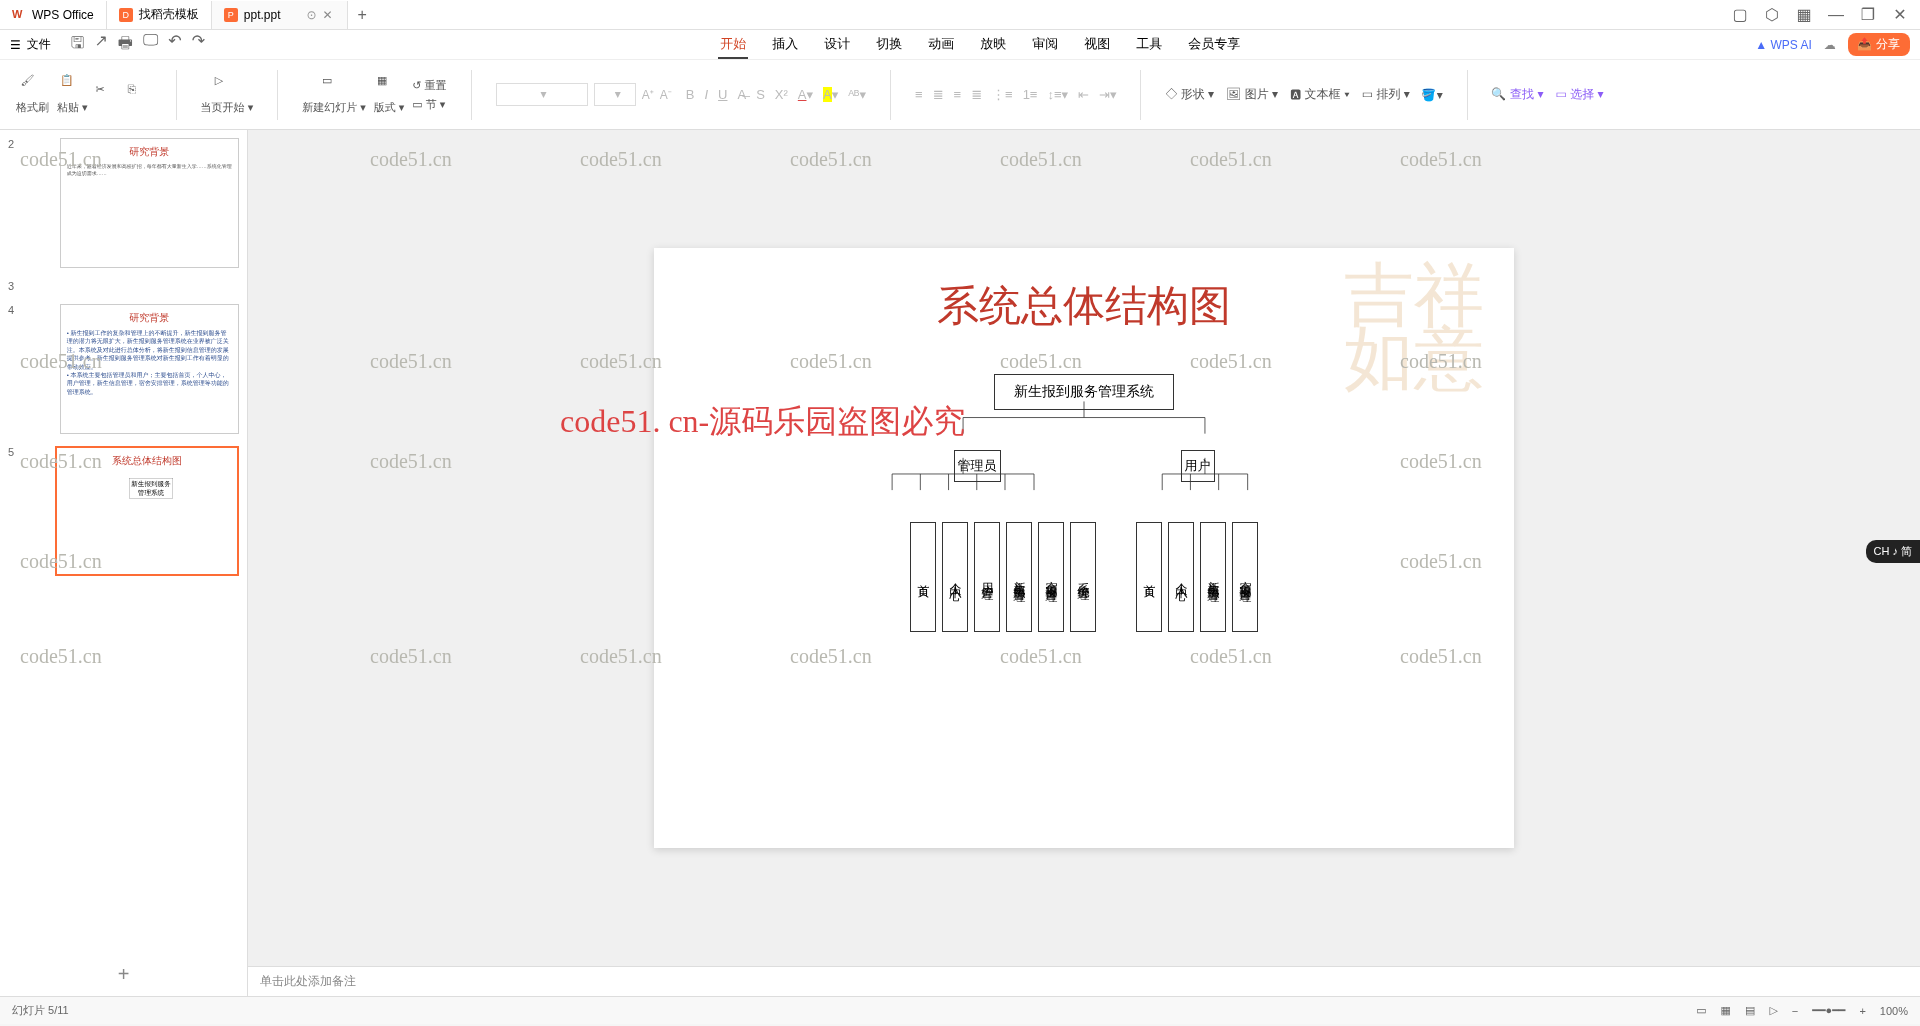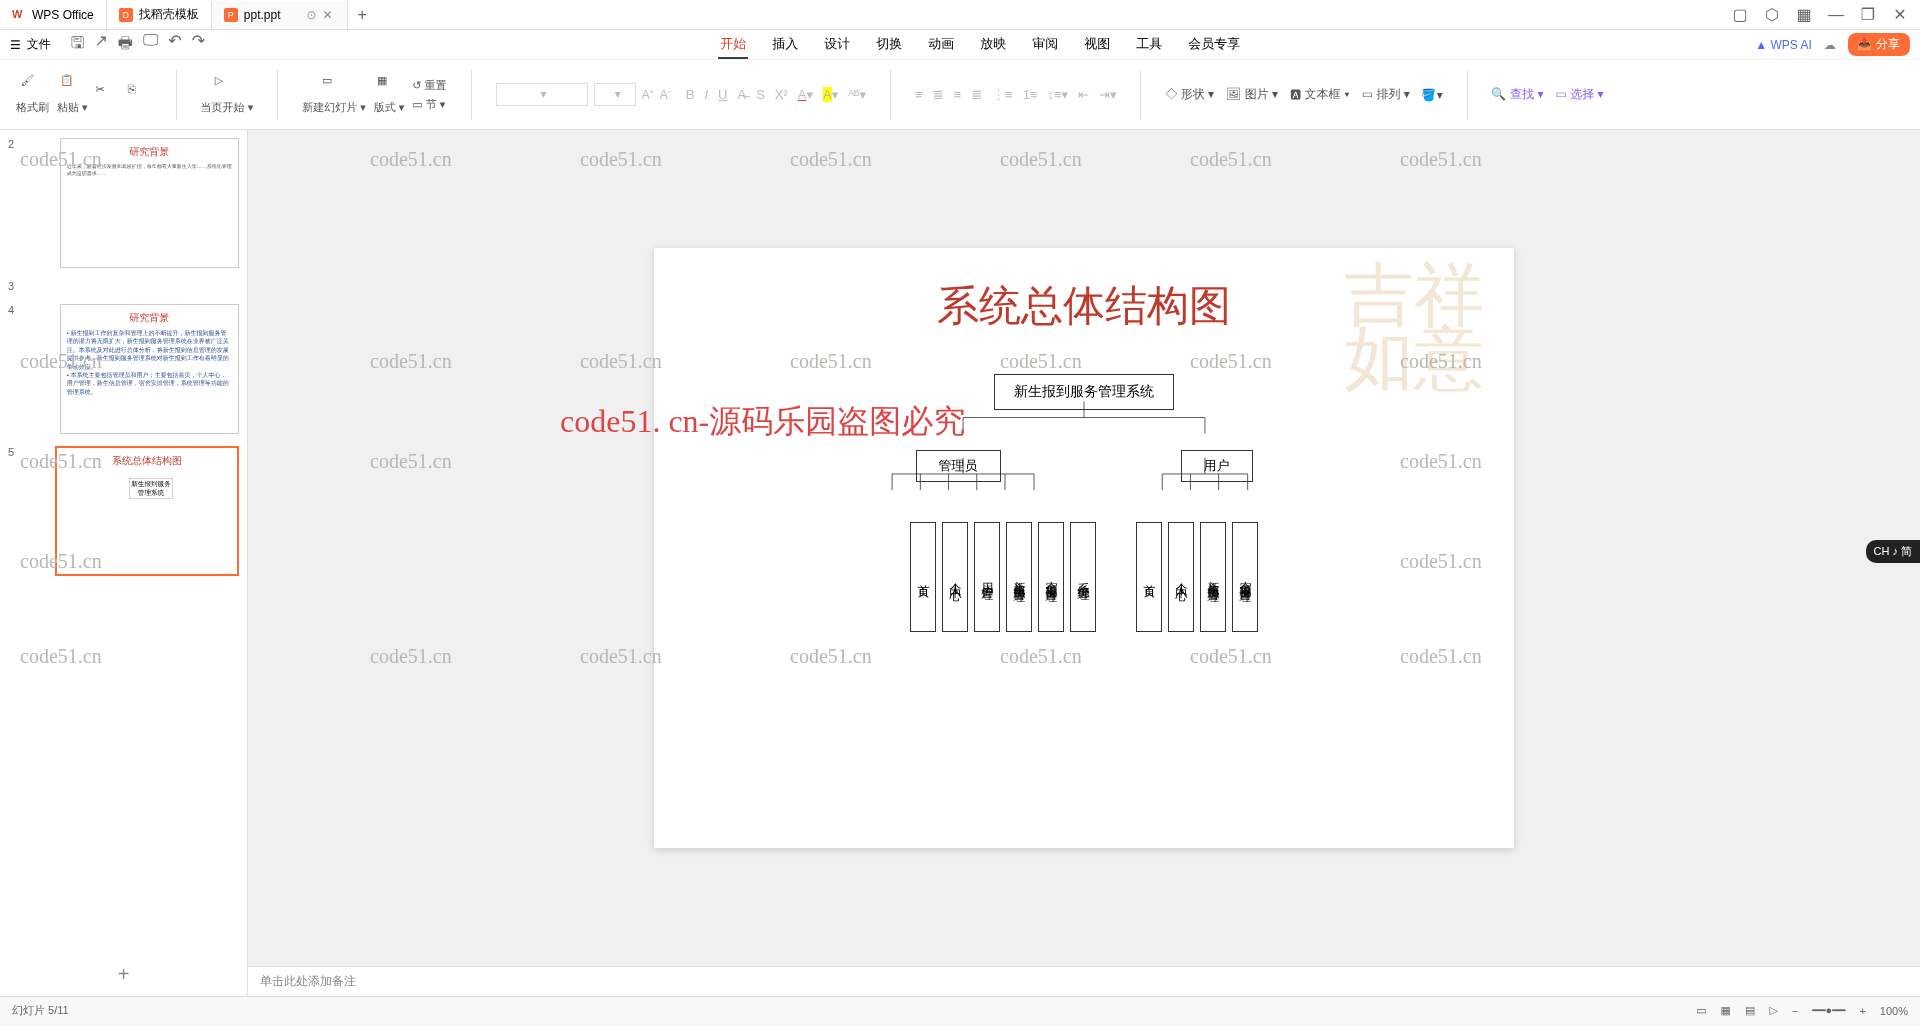--- a/index.html
+++ b/index.html
@@ -40,21 +40,21 @@
 .thumb-title{color:#c0392b;font-family:"SimSun",serif;text-align:center;font-size:10px;margin-bottom:4px;}
 .thumb-text{font-size:5px;color:#555;line-height:1.4;}
 .add-slide{text-align:center;padding:10px;font-size:20px;color:#888;cursor:pointer;}
 .canvas-area{flex:1;background:#f0f0f0;display:flex;flex-direction:column;position:relative;}
 .canvas-wrap{flex:1;display:flex;align-items:center;justify-content:center;}
 .slide-canvas{width:860px;height:600px;background:#fff;box-shadow:0 2px 8px rgba(0,0,0,0.15);position:relative;padding:30px;}
 .slide-title{color:#c0392b;font-family:"SimSun",serif;font-size:42px;text-align:center;margin-bottom:40px;}
 .org-chart{position:relative;margin:0 auto;width:700px;}
 .org-root{border:1px solid #333;padding:8px 16px;font-size:14px;width:180px;margin:0 auto;text-align:center;background:#fff;}
 .org-row{display:flex;justify-content:center;gap:180px;margin-top:40px;}
-.org-mid{border:1px solid #333;padding:6px 22px;font-size:13px;background:#fff;}
+.org-mid{border:1px solid #333;padding:6px 3px;font-size:13px;background:#fff;}
 .org-leaves{display:flex;justify-content:center;gap:40px;margin-top:40px;}
 .leaf-group{display:flex;gap:6px;}
 .org-leaf{border:1px solid #333;width:26px;height:110px;font-size:12px;writing-mode:vertical-rl;text-align:center;display:flex;align-items:center;justify-content:center;background:#fff;letter-spacing:2px;}
 .notes-bar{height:30px;background:#fff;border-top:1px solid #ddd;padding:6px 12px;font-size:12px;color:#888;}
 .statusbar{height:28px;background:#f8f8f8;border-top:1px solid #ddd;display:flex;align-items:center;padding:0 12px;font-size:11px;color:#666;gap:16px;}
 .status-right{margin-left:auto;display:flex;gap:14px;align-items:center;}
 .watermark{position:absolute;color:#b8b8b0;font-size:20px;font-family:"SimSun",serif;font-weight:400;pointer-events:none;z-index:5;}
 .watermark-red{position:absolute;color:#d44;font-size:32px;font-family:"SimSun",serif;pointer-events:none;z-index:10;}
 .ime-badge{position:absolute;right:0;top:540px;background:#222;color:#fff;font-size:11px;padding:4px 8px;border-radius:10px 0 0 10px;}
 svg{display:block;}

